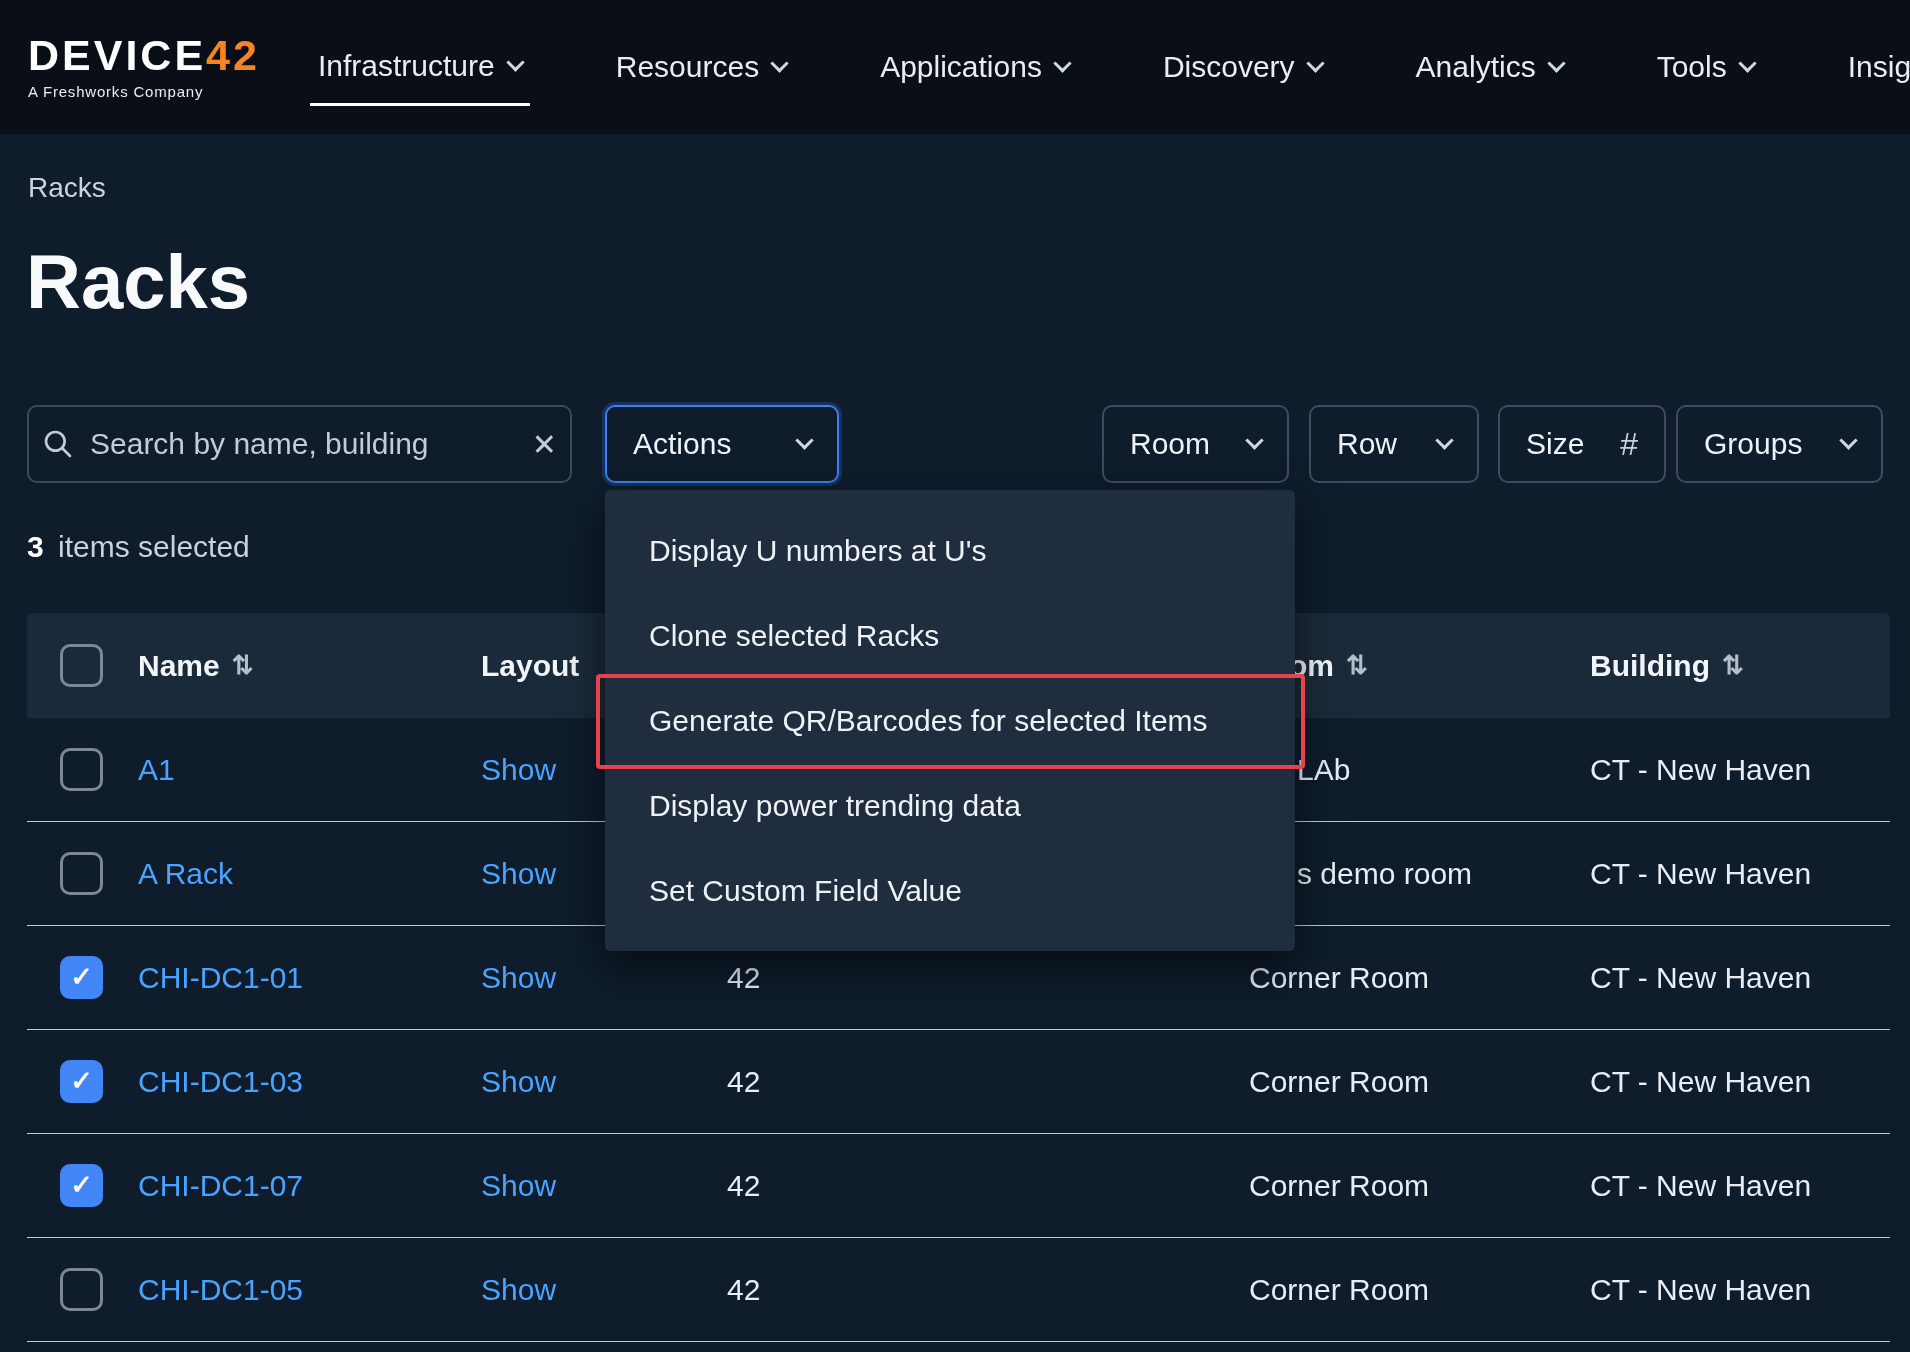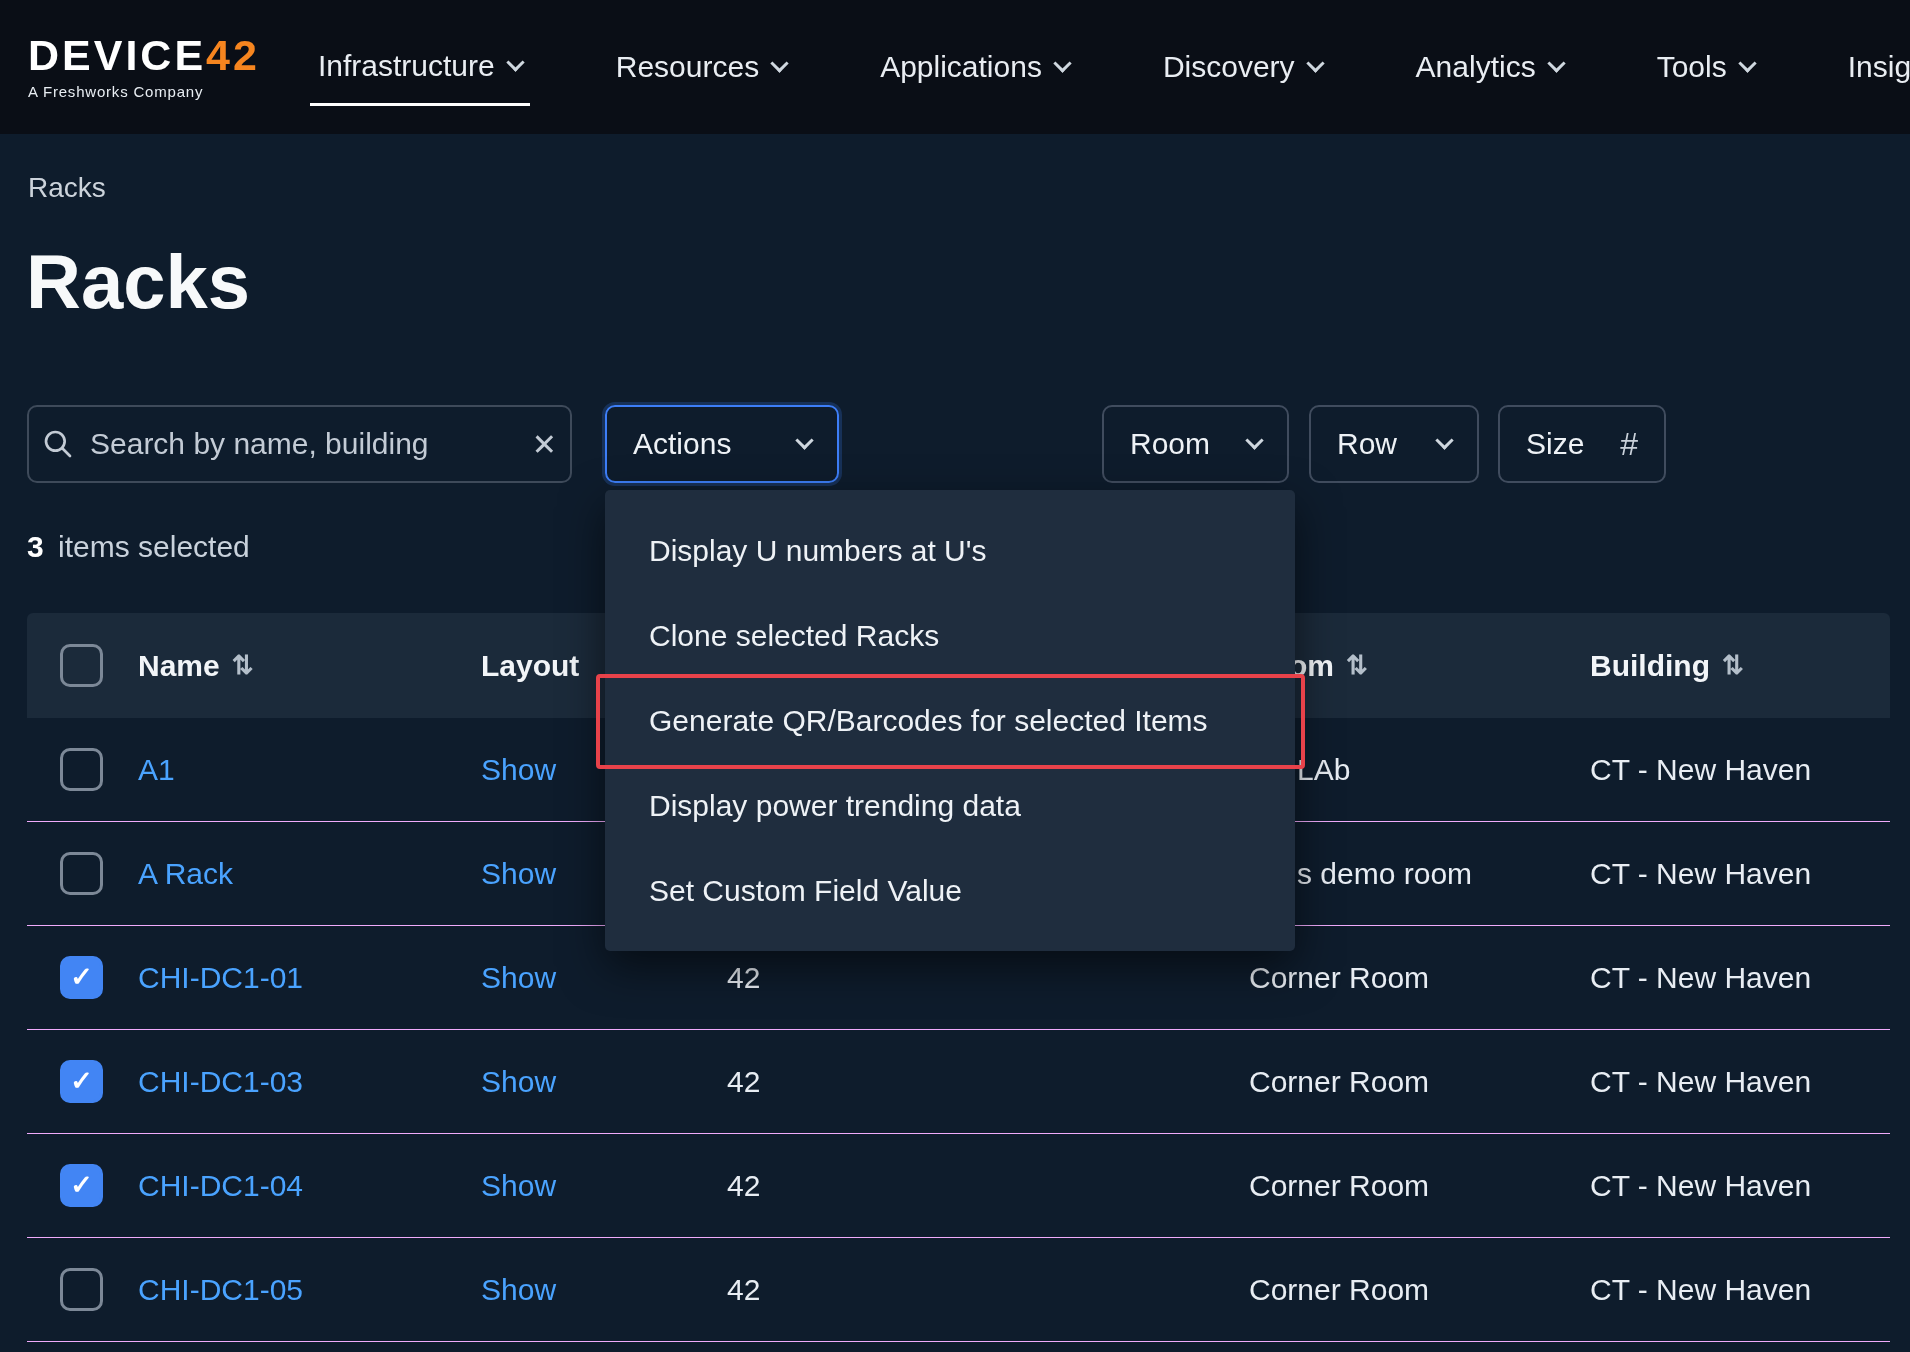--- a/index.html
+++ b/index.html
@@ -180,20 +180,24 @@
         <span class="chev"></span>
       </button>
       <button class="btn filter-btn filter-row">
         <span class="btn-label">Row</span>
         <span class="chev"></span>
       </button>
       <button class="btn filter-btn filter-size">
         <span class="btn-label">Size</span>
         <span class="hash">#</span>
       </button>
+      <button class="btn filter-btn filter-groups">
+        <span class="btn-label">Groups</span>
+        <span class="chev"></span>
+      </button>
     </div>
 
   <div class="sel-status">
     <b>3</b>
     <span>items selected</span>
   </div>
 
   <div class="table">
     <div class="thead" id="thead">
         <div class="cell c-check">
@@ -279,21 +283,21 @@
           <div class="cell c-room">Corner Room</div>
           <div class="cell c-building">CT - New Haven</div>
         </div>
         <div class="trow">
           <div class="cell c-check">
             <div class="checkbox checked">
               <span class="tick">✓</span>
             </div>
           </div>
           <div class="cell c-name">
-            <a class="link">CHI-DC1-04</a>
+            <a class="link">CHI-DC1-07</a>
           </div>
           <div class="cell c-layout">
             <a class="link">Show</a>
           </div>
           <div class="cell c-size">42</div>
           <div class="cell c-room">Corner Room</div>
           <div class="cell c-building">CT - New Haven</div>
         </div>
         <div class="trow">
           <div class="cell c-check">

